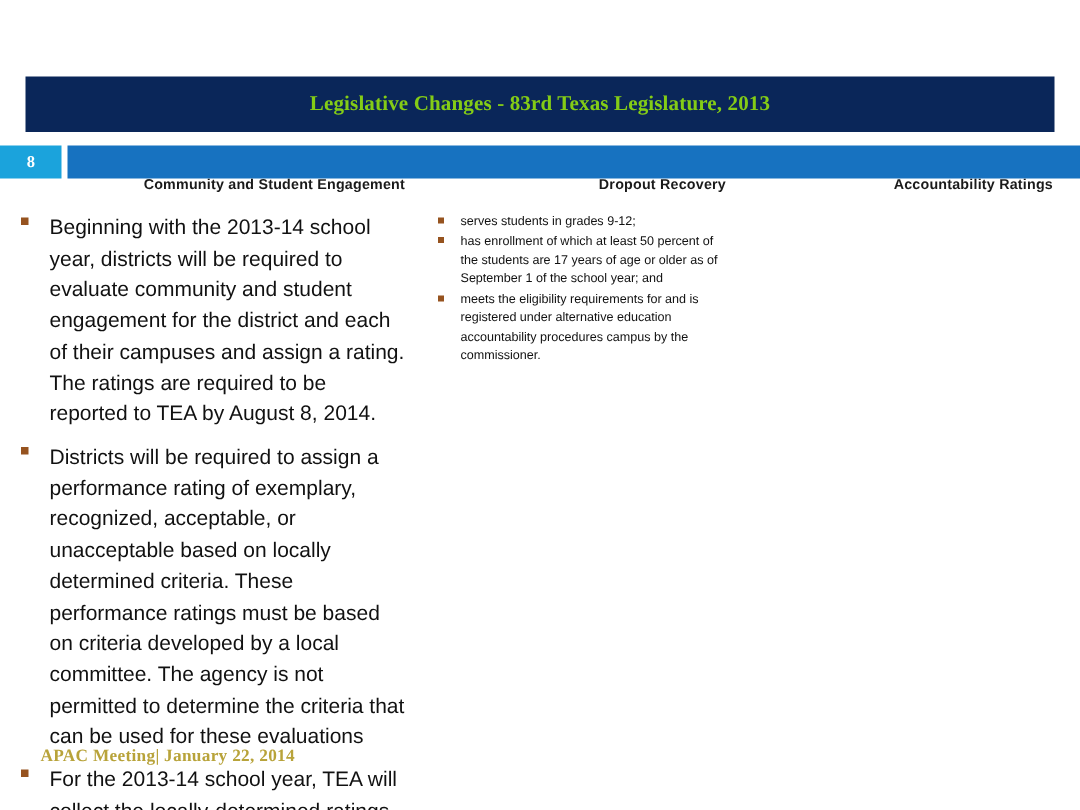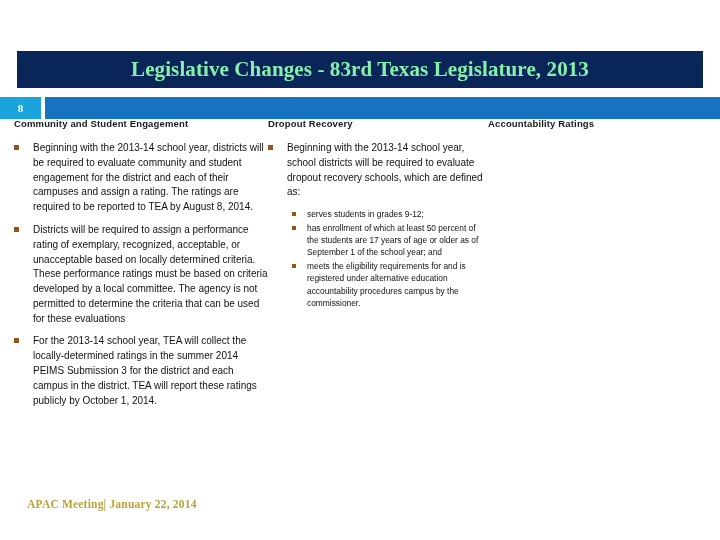--- a/index.html
+++ b/index.html
@@ -31,24 +31,24 @@
     left: 17px;
     top: 51px;
     width: 686px;
     height: 37px;
     background: #0A2659;
     display: flex;
     align-items: center;
     justify-content: center;
   }
   #title-text {
-    color: #86efac;
-    font-family: "Liberation Serif", serif;
-    font-weight: bold;
-    font-size: 21px;
+    color: #84cc16;
+    font-family: "Liberation Serif", serif;
+    font-weight: bold;
+    font-size: 14px;
     letter-spacing: 0.1px;
     white-space: nowrap;
   }
 
   
   #page-number-badge {
     position: absolute;
     left: 0px;
     top: 97px;
     width: 41px;
@@ -84,21 +84,21 @@
 
   .column {
     position: absolute;
     top: 0;
   }
   #column-1 { left: 14px;  width: 256px; }
   #column-2 { left: 268px; width: 216px; }
   #column-3 { left: 488px; width: 214px; }
 
   .column-header {
-    text-align: left;
+    text-align: right;
     font-size: 9.5px;
     font-weight: bold;
     color: #1A1A1A;
     letter-spacing: 0.15px;
     margin-bottom: 11px;
     line-height: 1.15;
   }
 
   .bullet-item {
     display: flex;
@@ -118,21 +118,21 @@
     margin-right: 14px;
   }
   .bullet-item.sub .bullet-mark {
     width: 4px;
     height: 4px;
     margin-right: 11px;
     margin-top: 4px;
   }
   .bullet-text {
     flex: 1 1 auto;
-    font-size: 10px;
+    font-size: 14px;
     line-height: 1.48;
     color: #111111;
     text-align: left;
   }
   .bullet-item.sub .bullet-text {
     font-size: 8.4px;
   }
   .sub-list {
     margin-top: 1px;
   }
@@ -191,24 +191,20 @@
 
       <div class="bullet-item">
         <span class="bullet-mark"></span>
         <span class="bullet-text">For the 2013-14 school year, TEA will collect the locally-determined ratings in the summer 2014 PEIMS Submission 3 for the district and each campus in the district. TEA will report these ratings publicly by October 1, 2014.</span>
       </div>
     </div>
 
     <div class="column" id="column-2">
       <div class="column-header">Dropout Recovery</div>
 
-      <div class="bullet-item">
-        <span class="bullet-mark"></span>
-        <span class="bullet-text">Beginning with the 2013-14 school year, school districts will be required to evaluate dropout recovery schools, which are defined as:</span>
-      </div>
 
       <div class="sub-list">
         <div class="bullet-item sub">
           <span class="bullet-mark"></span>
           <span class="bullet-text">serves students in grades 9-12;</span>
         </div>
         <div class="bullet-item sub">
           <span class="bullet-mark"></span>
           <span class="bullet-text">has enrollment of which at least 50 percent of the students are 17 years of age or older as of September 1 of the school year; and</span>
         </div>

